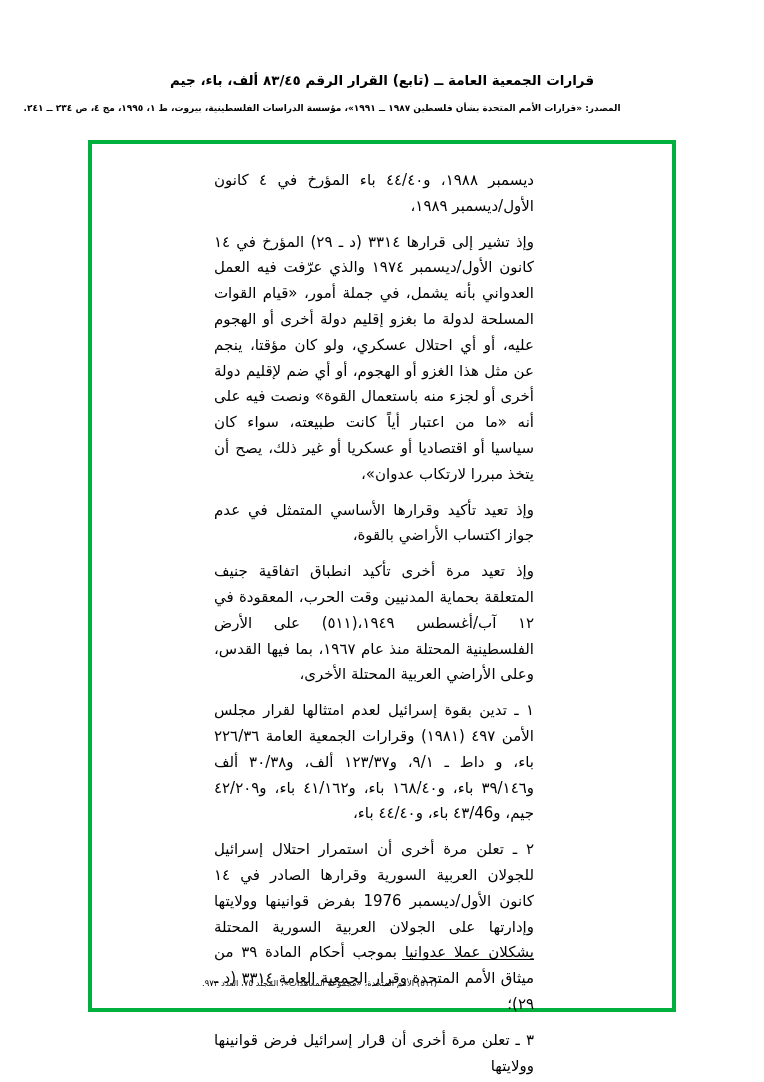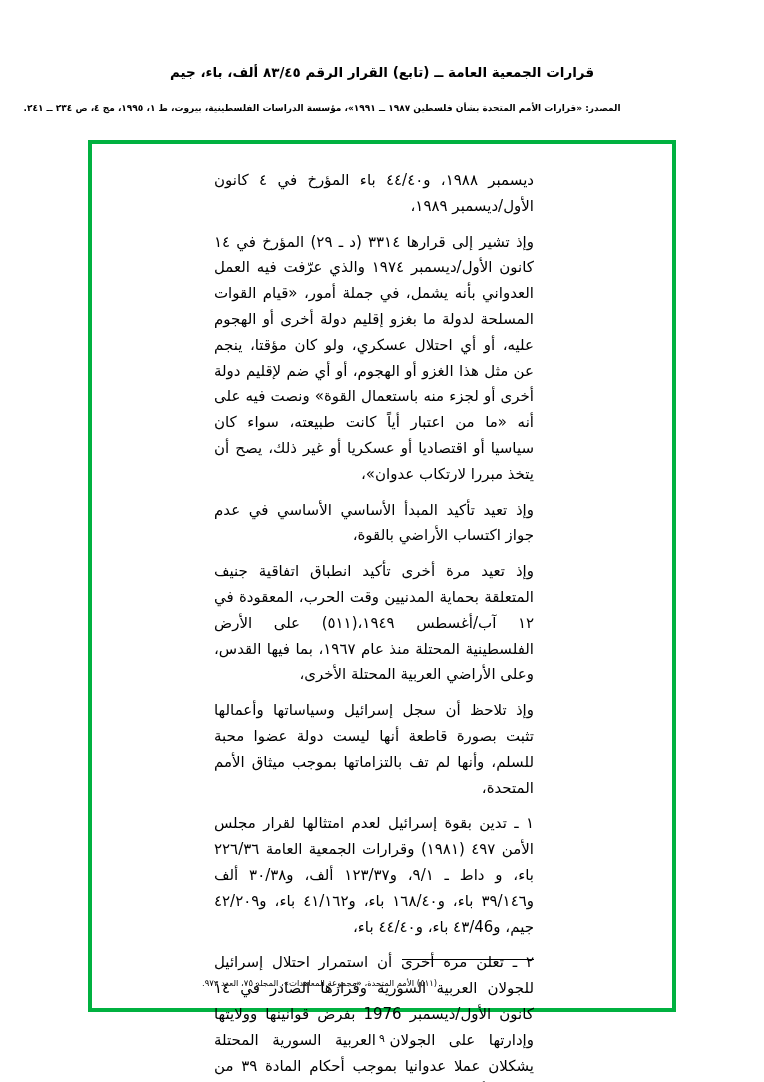--- a/index.html
+++ b/index.html
@@ -16,21 +16,21 @@
     overflow: hidden;
   }
   .page {
     position: absolute;
     inset: 0;
     width: 764px;
     height: 1082px;
   }
   .doc-title {
     position: absolute;
-    top: 64px;
+    top: 72px;
     left: 0;
     width: 764px;
     text-align: center;
     font-size: 13.5px;
     font-weight: bold;
     letter-spacing: 0px;
     direction: rtl;
   }
   .doc-source {
     position: absolute;
@@ -103,23 +103,22 @@
 
   <div class="doc-title">قرارات الجمعية العامة ــ (تابع) القرار الرقم ٨٣/٤٥ ألف، باء، جيم</div>
 
   <div class="doc-source">المصدر: «قرارات الأمم المتحدة بشأن فلسطين ١٩٨٧ ــ ١٩٩١»، مؤسسة الدراسات الفلسطينية، بيروت، ط ١، ١٩٩٥، مج ٤، ص ٢٣٤ ــ ٢٤١.</div>
 
   <div class="frame">
 
     <div class="content">
       <p>ديسمبر ١٩٨٨، و٤٤/٤٠ باء المؤرخ في ٤ كانون الأول/ديسمبر ١٩٨٩،</p>
       <p>وإذ تشير إلى قرارها ٣٣١٤ (د ـ ٢٩) المؤرخ في ١٤ كانون الأول/ديسمبر ١٩٧٤ والذي عرّفت فيه العمل العدواني بأنه يشمل، في جملة أمور، «قيام القوات المسلحة لدولة ما بغزو إقليم دولة أخرى أو الهجوم عليه، أو أي احتلال عسكري، ولو كان مؤقتا، ينجم عن مثل هذا الغزو أو الهجوم، أو أي ضم لإقليم دولة أخرى أو لجزء منه باستعمال القوة» ونصت فيه على أنه «ما من اعتبار أياً كانت طبيعته، سواء كان سياسيا أو اقتصاديا أو عسكريا أو غير ذلك، يصح أن يتخذ مبررا لارتكاب عدوان»،</p>
-      <p>وإذ تعيد تأكيد المبدأ الأساسي الأساسي في عدم جواز اكتساب الأراضي بالقوة،</p>
+      <p>وإذ تعيد تأكيد وقرارها الأساسي المتمثل في عدم جواز اكتساب الأراضي بالقوة،</p>
       <p>وإذ تعيد مرة أخرى تأكيد انطباق اتفاقية جنيف المتعلقة بحماية المدنيين وقت الحرب، المعقودة في ١٢ آب/أغسطس ١٩٤٩،(٥١١) على الأرض الفلسطينية المحتلة منذ عام ١٩٦٧، بما فيها القدس، وعلى الأراضي العربية المحتلة الأخرى،</p>
-      <p>وإذ تلاحظ أن سجل إسرائيل وسياساتها وأعمالها تثبت بصورة قاطعة أنها ليست دولة عضوا محبة للسلم، وأنها لم تف بالتزاماتها بموجب ميثاق الأمم المتحدة،</p>
       <p>١ ـ تدين بقوة إسرائيل لعدم امتثالها لقرار مجلس الأمن ٤٩٧ (١٩٨١) وقرارات الجمعية العامة ٢٢٦/٣٦ باء، و داط ـ ٩/١، و١٢٣/٣٧ ألف، و٣٠/٣٨ ألف و٣٩/١٤٦ باء، و١٦٨/٤٠ باء، و٤١/١٦٢ باء، و٤٢/٢٠٩ جيم، و٤٣/46 باء، و٤٤/٤٠ باء،</p>
       <p>٢ ـ تعلن مرة أخرى أن استمرار احتلال إسرائيل للجولان العربية السورية وقرارها الصادر في ١٤ كانون الأول/ديسمبر 1976 بفرض قوانينها وولايتها وإدارتها على الجولان العربية السورية المحتلة يشكلان عملا عدوانيا بموجب أحكام المادة ٣٩ من ميثاق الأمم المتحدة وقرار الجمعية العامة ٣٣١٤ (د ـ ٢٩)؛</p>
       <p class="tight">٣ ـ تعلن مرة أخرى أن قرار إسرائيل فرض قوانينها وولايتها</p>
     </div>
 
     <div class="footnote-rule"></div>
 
     <div class="footnote">(٥١١) الأمم المتحدة، «مجموعة المعاهدات»، المجلد ٧٥، العدد ٩٧٣.</div>
 
   </div>

